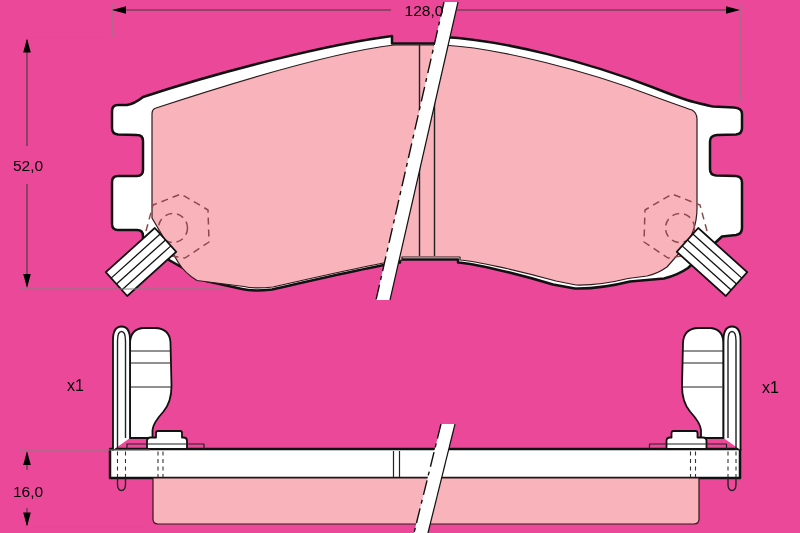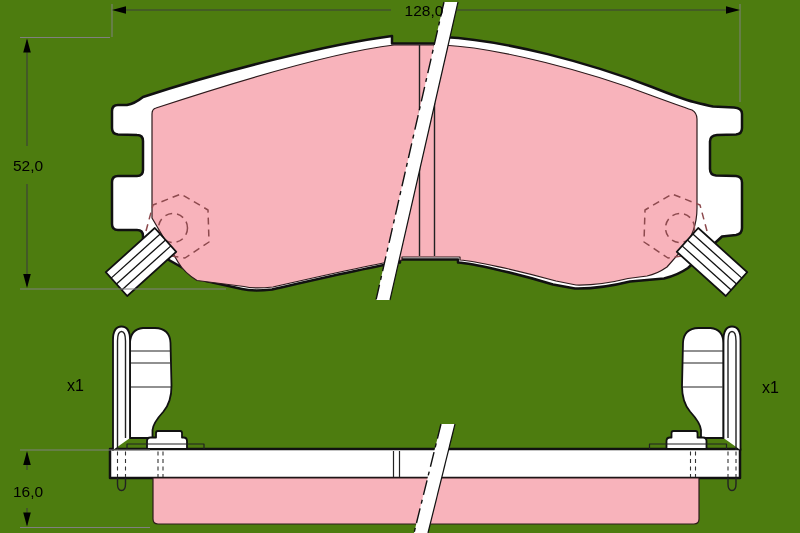--- a/index.html
+++ b/index.html
@@ -1,16 +1,16 @@
 <!DOCTYPE html>
 <html><head>
 <meta charset="utf-8">
 <style>
   html,body{margin:0;padding:0;background:#ffffff;}
-  .stage{width:800px;height:533px;position:relative;background:#4d7c0f;overflow:hidden;}
+  .stage{width:800px;height:533px;position:relative;background:#ec4899;overflow:hidden;}
   svg{display:block;}
   .outline{fill:#ffffff;stroke:#111111;stroke-width:2.5;stroke-linejoin:round;stroke-linecap:round;}
   .outline2{fill:#ffffff;stroke:#111111;stroke-width:1.8;stroke-linejoin:round;stroke-linecap:round;}
   .thin{fill:none;stroke:#222222;stroke-width:1.2;stroke-linejoin:round;}
   .thin14{fill:none;stroke:#222222;stroke-width:1.4;}
   .pinkline{stroke:#2d1a1c;stroke-width:1.2;stroke-linejoin:round;}
   .hdash{fill:none;stroke-width:1.5;stroke-dasharray:7 5;stroke-linejoin:round;}
   .bdash{fill:none;stroke:#333333;stroke-width:1.1;stroke-dasharray:4 3.5;}
   .dim{stroke:#3c3c3c;stroke-width:1.1;fill:none;}
   .ext{stroke:#808080;stroke-width:1;fill:none;}

